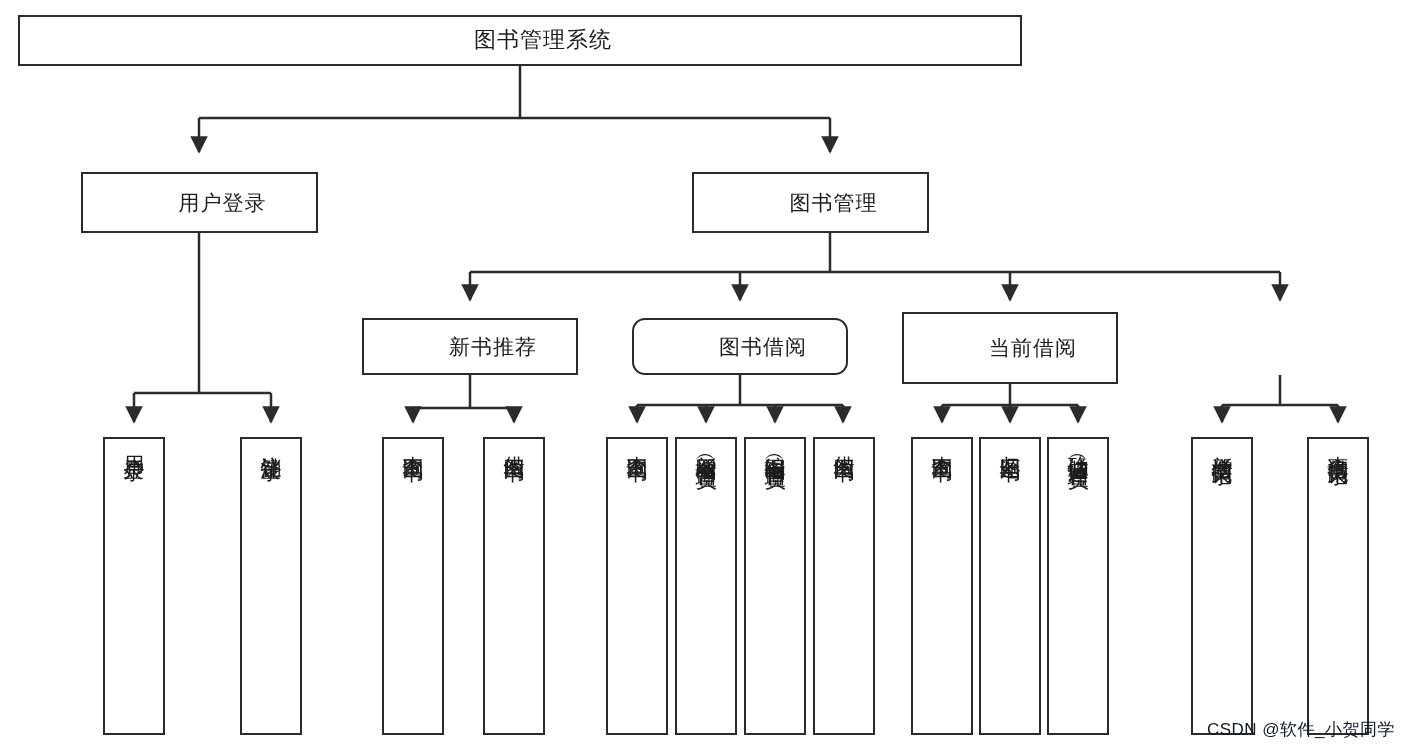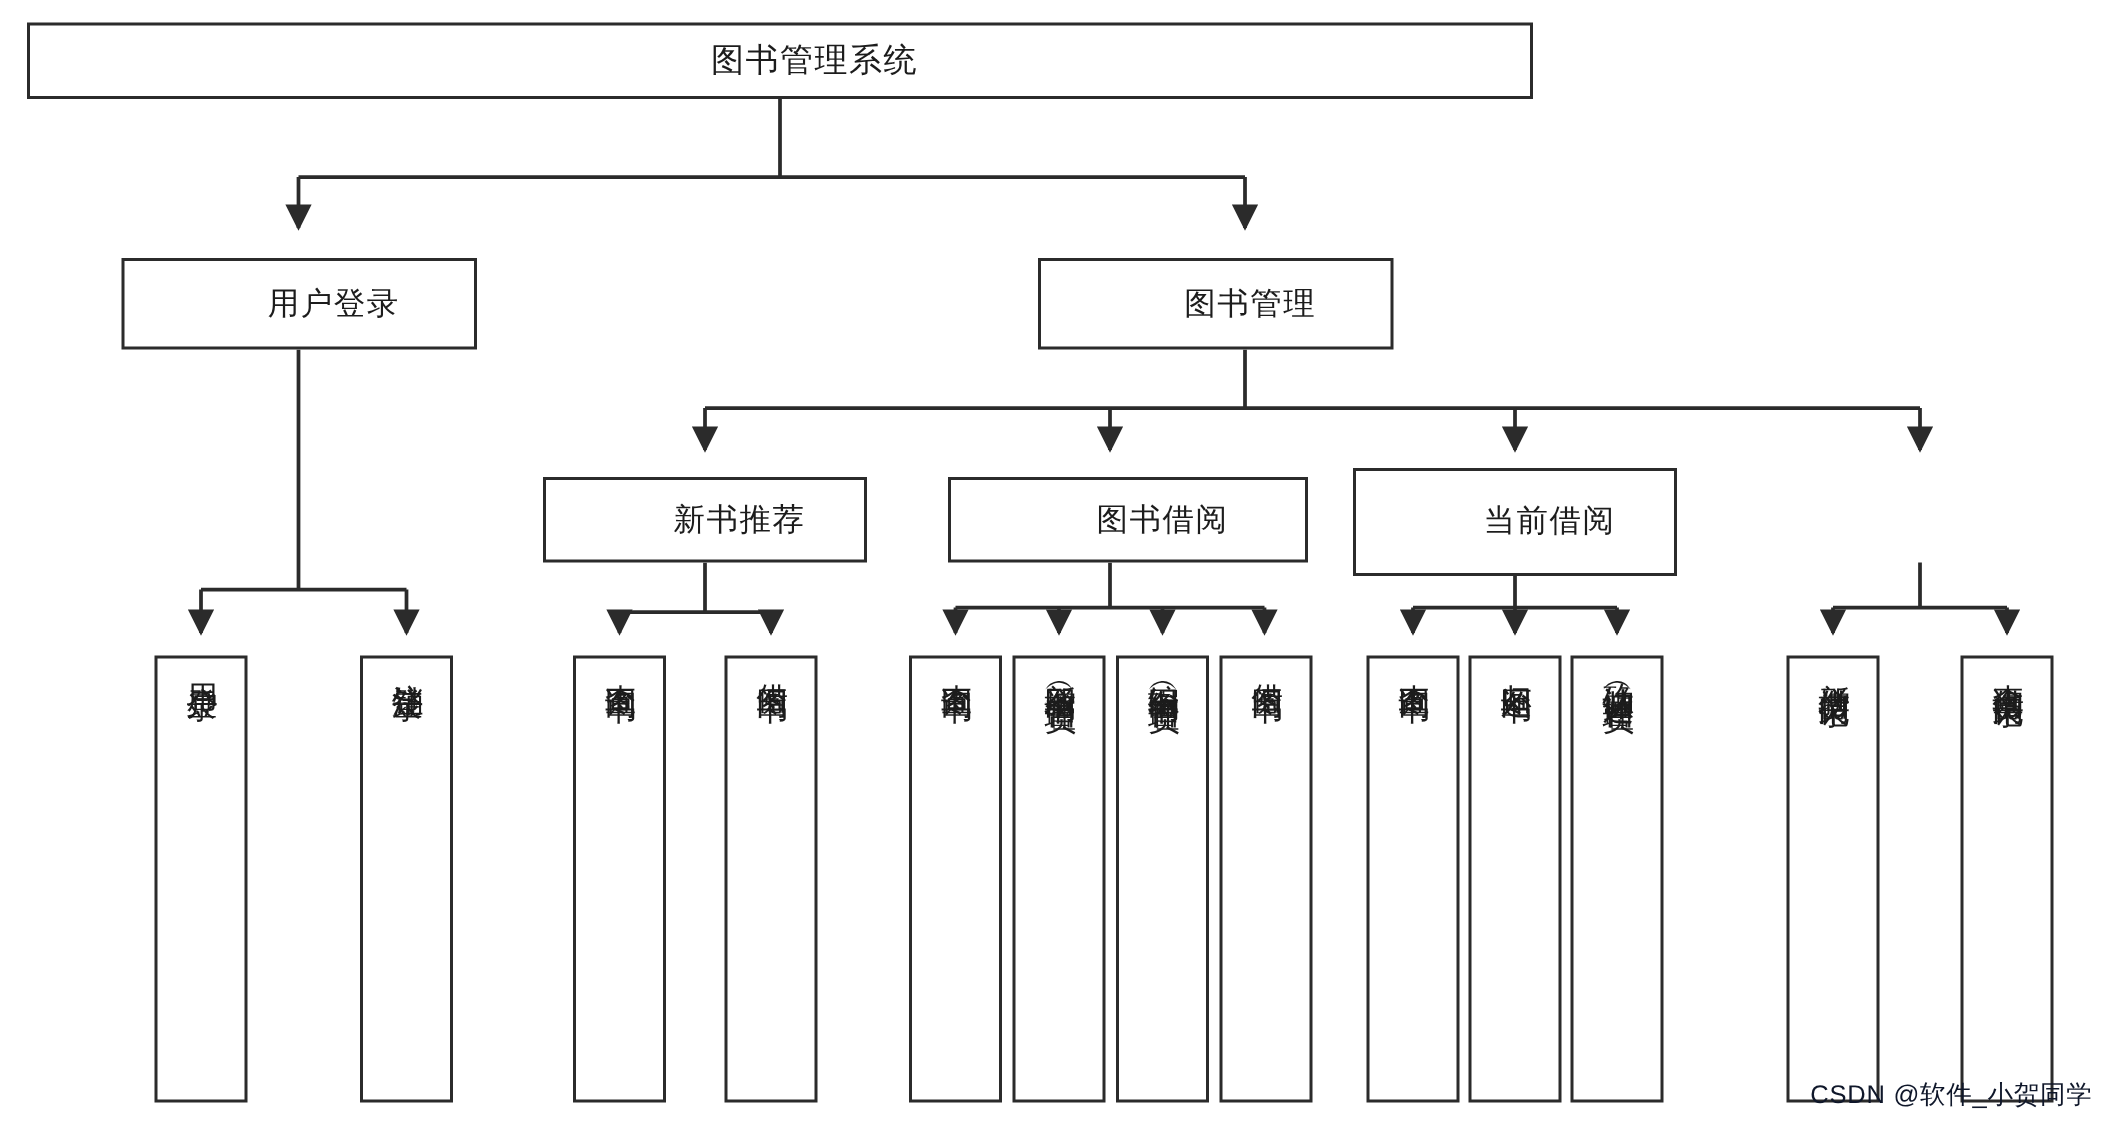--- a/index.html
+++ b/index.html
@@ -123,21 +123,21 @@
       <path d="M 1338 405 L 1338 422" marker-end="url(#arrow)"></path>
     </g>
   </svg>
 
   <div class="node horiz root" style="left:18px; top:15px; width:1004px; height:51px;">图书管理系统</div>
 
   <div class="node horiz" style="left:81px; top:172px; width:237px; height:61px;">用户登录</div>
   <div class="node horiz" style="left:692px; top:172px; width:237px; height:61px;">图书管理</div>
 
   <div class="node horiz" style="left:362px; top:318px; width:216px; height:57px;">新书推荐</div>
-  <div class="node horiz" style="left:632px; top:318px; width:240px; height:57px;">图书借阅</div>
+  <div class="node horiz" style="left:632px; top:318px; width:216px; height:57px;border-radius:13px;">图书借阅</div>
   <div class="node horiz" style="left:902px; top:312px; width:216px; height:72px;">当前借阅</div>
 
   <div class="node vert" style="left:103px; top:437px; width:62px; height:298px;">
     <span class="vlabel">用户登录</span>
   </div>
   <div class="node vert" style="left:240px; top:437px; width:62px; height:298px;">
     <span class="vlabel">注销登录</span>
   </div>
 
   <div class="node vert" style="left:382px; top:437px; width:62px; height:298px;">

